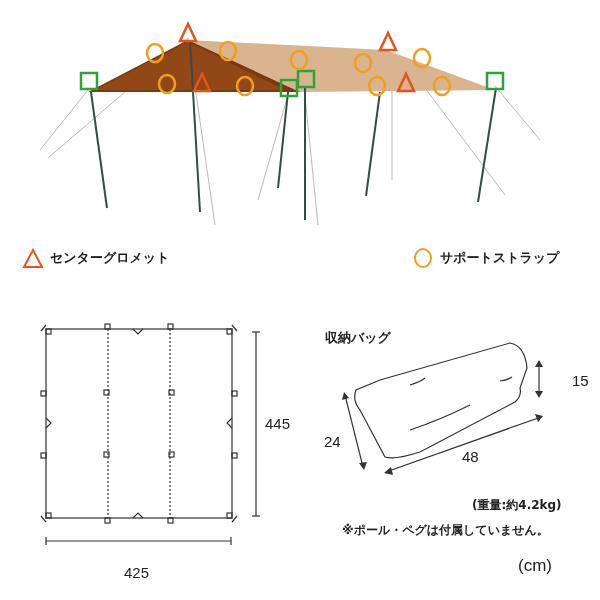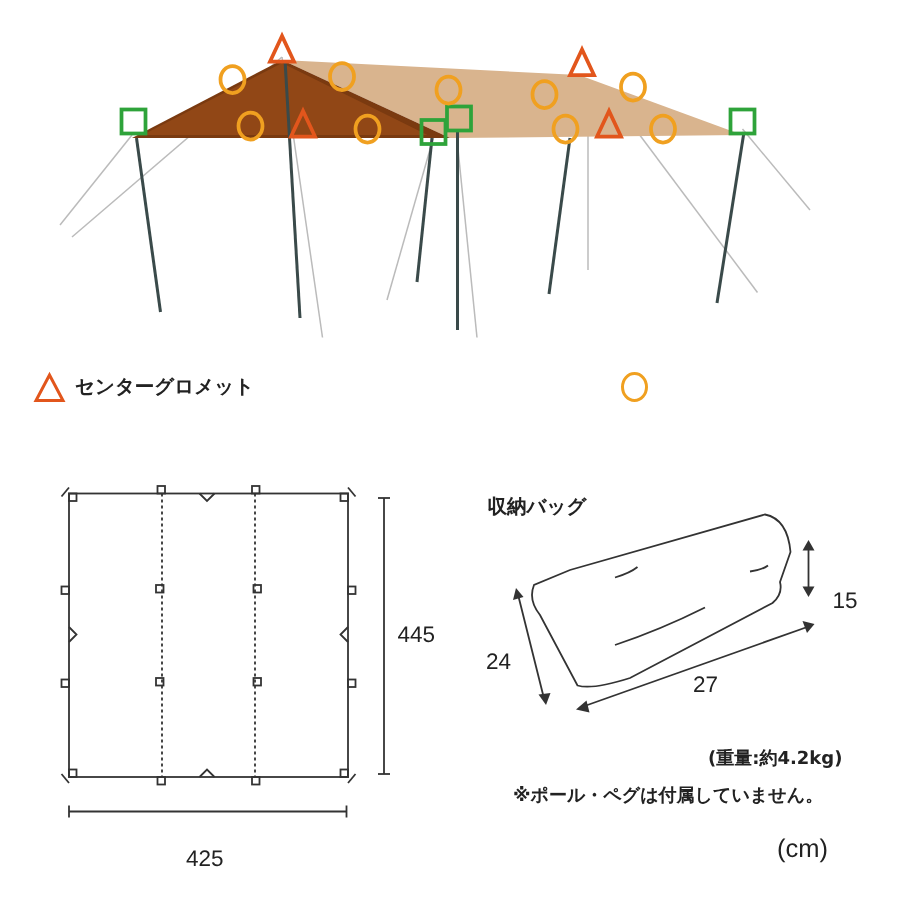--- a/index.html
+++ b/index.html
@@ -77,20 +77,21 @@
         </svg>
     </span>
     <span>センターグロメット</span>
   </div>
   <div class="legend-item" style="left:412px;">
     <span class="sym">
       <svg width="22" height="22">
           <ellipse cx="11" cy="11" rx="8" ry="9" fill="none" stroke="#F0A020" stroke-width="2"></ellipse>
         </svg>
     </span>
+    <span>サポートストラップ</span>
   </div>
 </div>
 
 <svg width="600" height="600" viewBox="0 0 600 600" style="pointer-events:none;">
   <g stroke="#333" stroke-width="1.2" fill="none">
     <rect x="46" y="329" width="186" height="189"></rect>
     <line x1="108" y1="329" x2="108" y2="518" stroke-dasharray="2,2"></line>
     <line x1="170" y1="329" x2="170" y2="518" stroke-dasharray="2,2"></line>
 
     <rect x="105" y="324" width="5" height="5"></rect>
@@ -144,19 +145,19 @@
     <polygon points="364,470 359,463 367,462"></polygon>
     <polygon points="384,473 391,467 393,475"></polygon>
     <polygon points="543,416 535,414 538,422"></polygon>
   </g>
 </svg>
 
 <div class="abs dim" style="left:265px;top:415px;">445</div>
 <div class="abs dim" style="left:124px;top:564px;">425</div>
 
 <div class="abs txt" style="left:325px;top:329px;font-size:13px;">収納バッグ</div>
-<div class="abs dim" style="left:555px;top:372px;margin-top:20px;">15</div>
+<div class="abs dim" style="left:572px;top:372px;">15</div>
 <div class="abs dim" style="left:324px;top:433px;">24</div>
-<div class="abs dim" style="left:462px;top:448px;">27</div>
+<div class="abs dim" style="left:462px;top:448px;">48</div>
 
 <div class="abs txt" style="left:472px;top:497px;">(重量:約4.2kg)</div>
 <div class="abs txt" style="left:342px;top:522px;">※ポール・ペグは付属していません。</div>
 <div class="abs dim" style="left:518px;top:556px;font-size:17px;">(cm)</div>
 
 </body></html>

